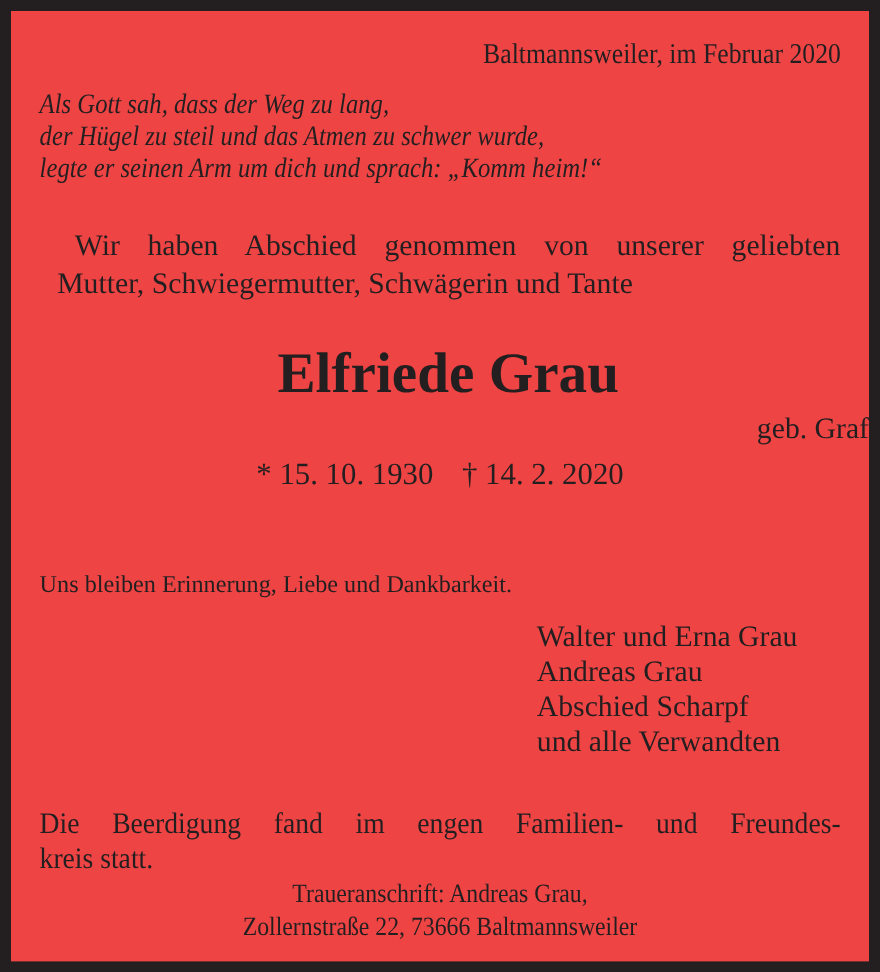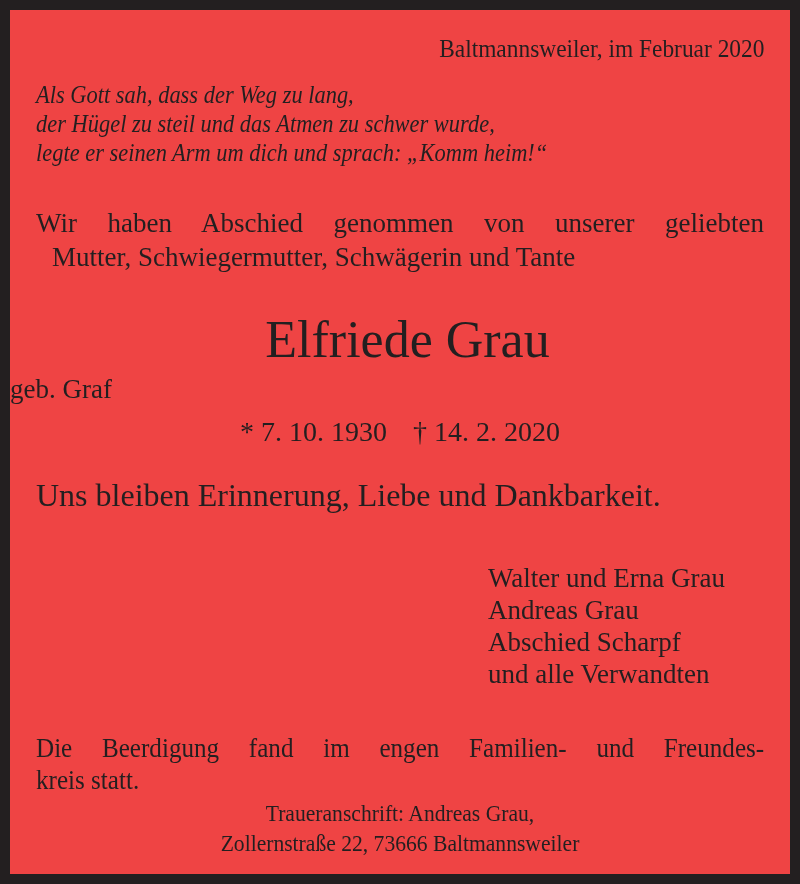--- a/index.html
+++ b/index.html
@@ -29,43 +29,43 @@
       font-size: 25.5px; line-height: 29px;
       transform: scaleX(0.88); transform-origin: left top;
     }
     .poem div { white-space: nowrap; }
     .intro {
       left: 26px; top: 196px;
       width: 728px;
       font-size: 27px; line-height: 34px;
       white-space: normal;
     }
-    .intro .l1 { display: block; text-align: justify; text-align-last: justify; }
+    .intro .l1 { display: block; text-align: justify; text-align-last: justify; margin-left: 32px; }
     .intro .l2 { display: block; margin-left: 16px; }
     .name {
       left: 0; right: 0; top: 300px;
       text-align: center;
-      font-weight: normal;
+      font-weight: bold;
       font-size: 52px; line-height: 60px; padding-left: 15px;
     }
     .maiden {
       left: 0; right: 0; top: 363px;
-      text-align: left;
+      text-align: right;
       font-size: 27px; line-height: 32px;
     }
     .dates {
       left: 0; right: 0; top: 405px;
       text-align: center;
       font-size: 28px; line-height: 34px;
       word-spacing: 0;
     }
     .dates .gap { display: inline-block; width: 26px; }
     .closing {
-      left: 26px; top: 468px;
-      font-size: 32px; line-height: 34px;
+      left: 26px; top: 504px;
+      font-size: 22px; line-height: 34px;
     }
     .signers {
       left: 478px; top: 552px;
       font-size: 27px; line-height: 32px;
     }
     .signers div { white-space: nowrap; }
     .funeral {
       left: 26px; top: 722px;
       width: 728px;
       font-size: 27px; line-height: 32px;
@@ -96,21 +96,21 @@
 
   <div class="abs intro">
     <span class="l1">Wir haben Abschied genommen von unserer geliebten</span>
     <span class="l2">Mutter, Schwiegermutter, Schwägerin und Tante</span>
   </div>
 
   <div class="abs name">Elfriede Grau</div>
   <div class="abs maiden">geb. Graf</div>
 
   <div class="abs dates">
-    <span>* 7. 10. 1930</span><span class="gap"></span><span>† 14. 2. 2020</span>
+    <span>* 15. 10. 1930</span><span class="gap"></span><span>† 14. 2. 2020</span>
   </div>
 
   <div class="abs closing">Uns bleiben Erinnerung, Liebe und Dankbarkeit.</div>
 
   <div class="abs signers">
     <div>Walter und Erna Grau</div>
     <div>Andreas Grau</div>
     <div>Abschied Scharpf</div>
     <div>und alle Verwandten</div>
   </div>

